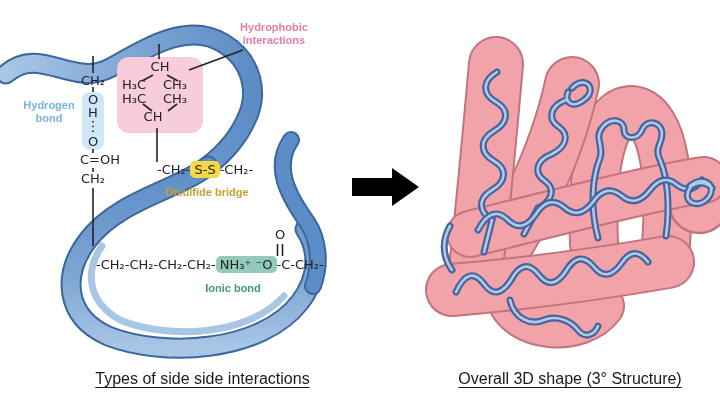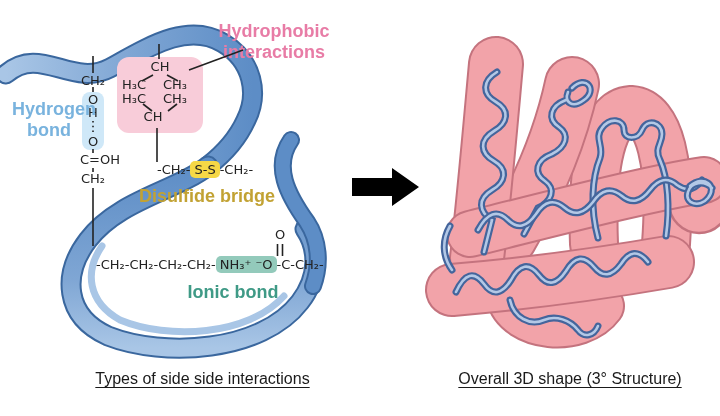--- a/index.html
+++ b/index.html
@@ -12,21 +12,21 @@
   .layer-front { z-index:3; }
 
   
   .txt { position:absolute; z-index:2; color:var(--bond); }
   .formula {
     font-family:"DejaVu Sans","Liberation Sans",sans-serif;
     font-size:13px; line-height:1; white-space:nowrap; color:#222;
   }
   .centered { transform:translateX(-50%); }
   .lbl {
-    font-weight:bold; font-size:18px; line-height:1.18;
+    font-weight:bold; font-size:11px; line-height:1.18;
     text-align:center; white-space:pre-line;
   }
   .lbl-hydrogen   { color:var(--hydrogen-label); }
   .lbl-hydrophobic{ color:var(--hydrophobic-label); }
   .lbl-disulfide  { color:var(--disulfide-label); }
   .lbl-ionic      { color:var(--ionic-label); }
 
   .hl { border-radius:5px; padding:1px 4px; }
   .hl-disulfide { background:var(--disulfide-highlight); }
   .hl-ionic     { background:var(--ionic-highlight); }

